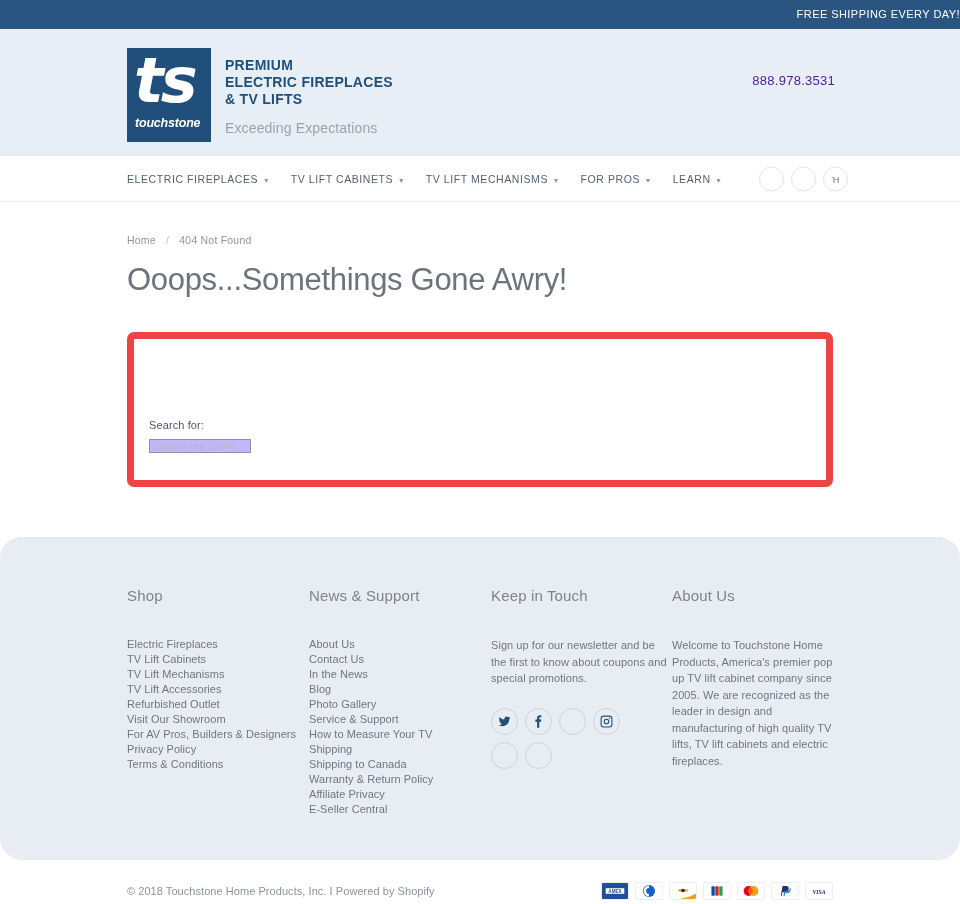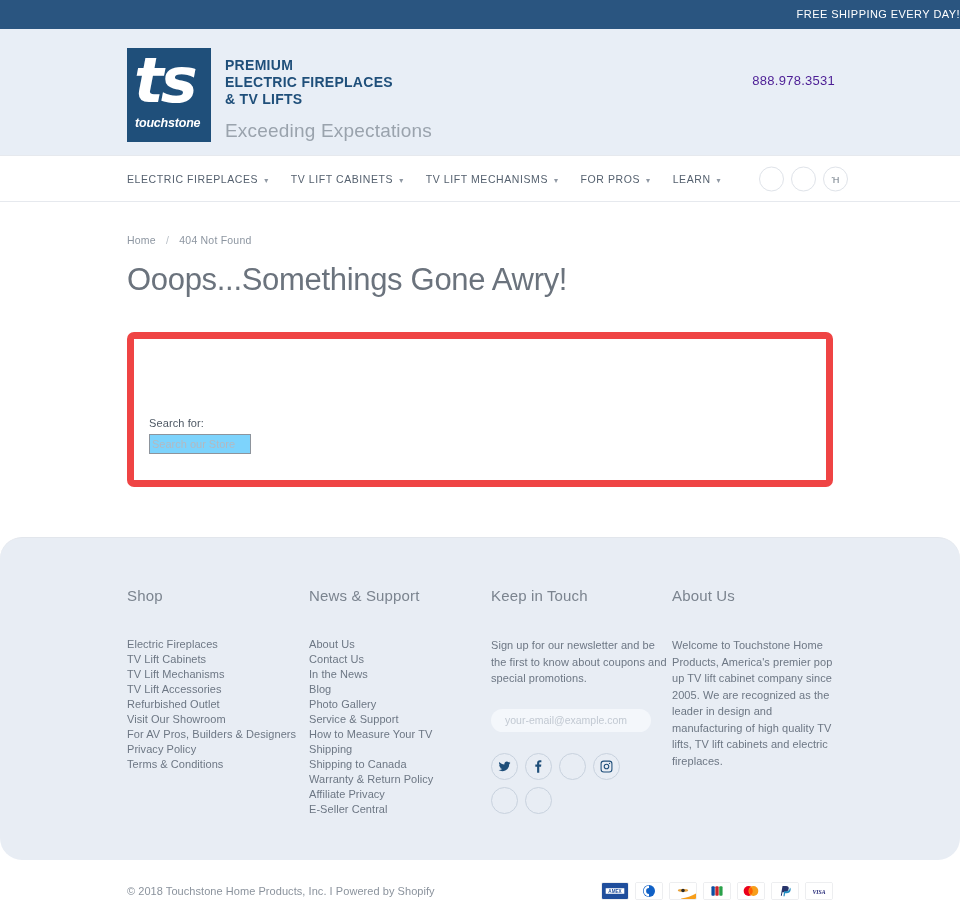--- a/index.html
+++ b/index.html
@@ -63,21 +63,21 @@
   .logo-text { margin-left: 14px; padding-top: 9px; }
   .logo-text .l1, .logo-text .l2, .logo-text .l3 {
     font-size: 14px;
     font-weight: 700;
     color: #1f4f7a;
     letter-spacing: .02em;
     line-height: 17px;
   }
   .logo-text .tag {
     margin-top: 12px;
-    font-size: 19px;
+    font-size: 14px;
     color: #9aa3ad;
     letter-spacing: .01em;
   }
   .phone {
     position: absolute;
     right: -2px; top: 44px;
     font-size: 13px;
     color: #4c1d95;
     letter-spacing: .02em;
   }
@@ -153,28 +153,28 @@
   }
   .search-block { position: absolute; left: 15px; bottom: 26px; }
   .search-label {
     font-size: 11px;
     color: #4e5864;
     margin-bottom: 5px;
     letter-spacing: .01em;
   }
   .search-input {
     width: 102px;
-    height: 20px;
+    height: 14px;
     border: 1px solid #8d949c;
     border-radius: 0;
     font-size: 11px;
     color: #555;
     padding: 1px 2px;
     font-family: "Liberation Sans", sans-serif;
-    background: #7dd3fc;
+    background: #c4b5fd;
   }
   .search-input::placeholder { color: #b4b9c0; }
   .main-spacer { height: 50px; }
 
   
   .footer {
     background: #e8edf4;
     border-top: 1px solid #e2e6ec;
     padding-top: 49px;
     height: 323px;
@@ -367,21 +367,20 @@
           <a class="f-link">Shipping</a>
           <a class="f-link">Shipping to Canada</a>
           <a class="f-link">Warranty &amp; Return Policy</a>
           <a class="f-link">Affiliate Privacy</a>
           <a class="f-link">E-Seller Central</a>
         </div>
 
         <div class="col-touch">
           <div class="f-title">Keep in Touch</div>
           <p class="f-text">Sign up for our newsletter and be the first to know about coupons and special promotions.</p>
-          <input class="newsletter" type="email" placeholder="your-email@example.com" style="">
           <div class="socials">
             <div class="soc">
               <svg width="13" height="13" viewBox="0 0 24 24" fill="#1f4f7a">
                   <path d="M23 4.9c-.8.4-1.7.6-2.6.8 1-.6 1.7-1.5 2-2.5-.9.5-1.9.9-2.9 1.1-.8-.9-2-1.5-3.3-1.5-2.5 0-4.5 2-4.5 4.5 0 .4 0 .7.1 1-3.8-.2-7.1-2-9.3-4.7-.4.7-.6 1.5-.6 2.3 0 1.6.8 3 2 3.8-.7 0-1.4-.2-2-.6 0 2.2 1.6 4 3.6 4.4-.4.1-.8.2-1.2.2-.3 0-.6 0-.8-.1.6 1.8 2.2 3.1 4.2 3.1-1.5 1.2-3.5 1.9-5.6 1.9h-1c2 1.3 4.4 2 6.9 2 8.3 0 12.8-6.9 12.8-12.8v-.6c.9-.6 1.6-1.4 2.2-2.3z"></path>
                 </svg>
             </div>
             <div class="soc">
               <svg width="13" height="13" viewBox="0 0 24 24" fill="#1f4f7a">
                   <path d="M15.1 4.3h2.2V.6C16.9.55 15.7.5 14.3.5c-2.9 0-4.9 1.8-4.9 5.1v2.9H6.1v4.1h3.3V23.5h4V12.6h3.3l.5-4.1h-3.8V6c0-1.2.3-1.7 1.7-1.7z"></path>
                 </svg>

